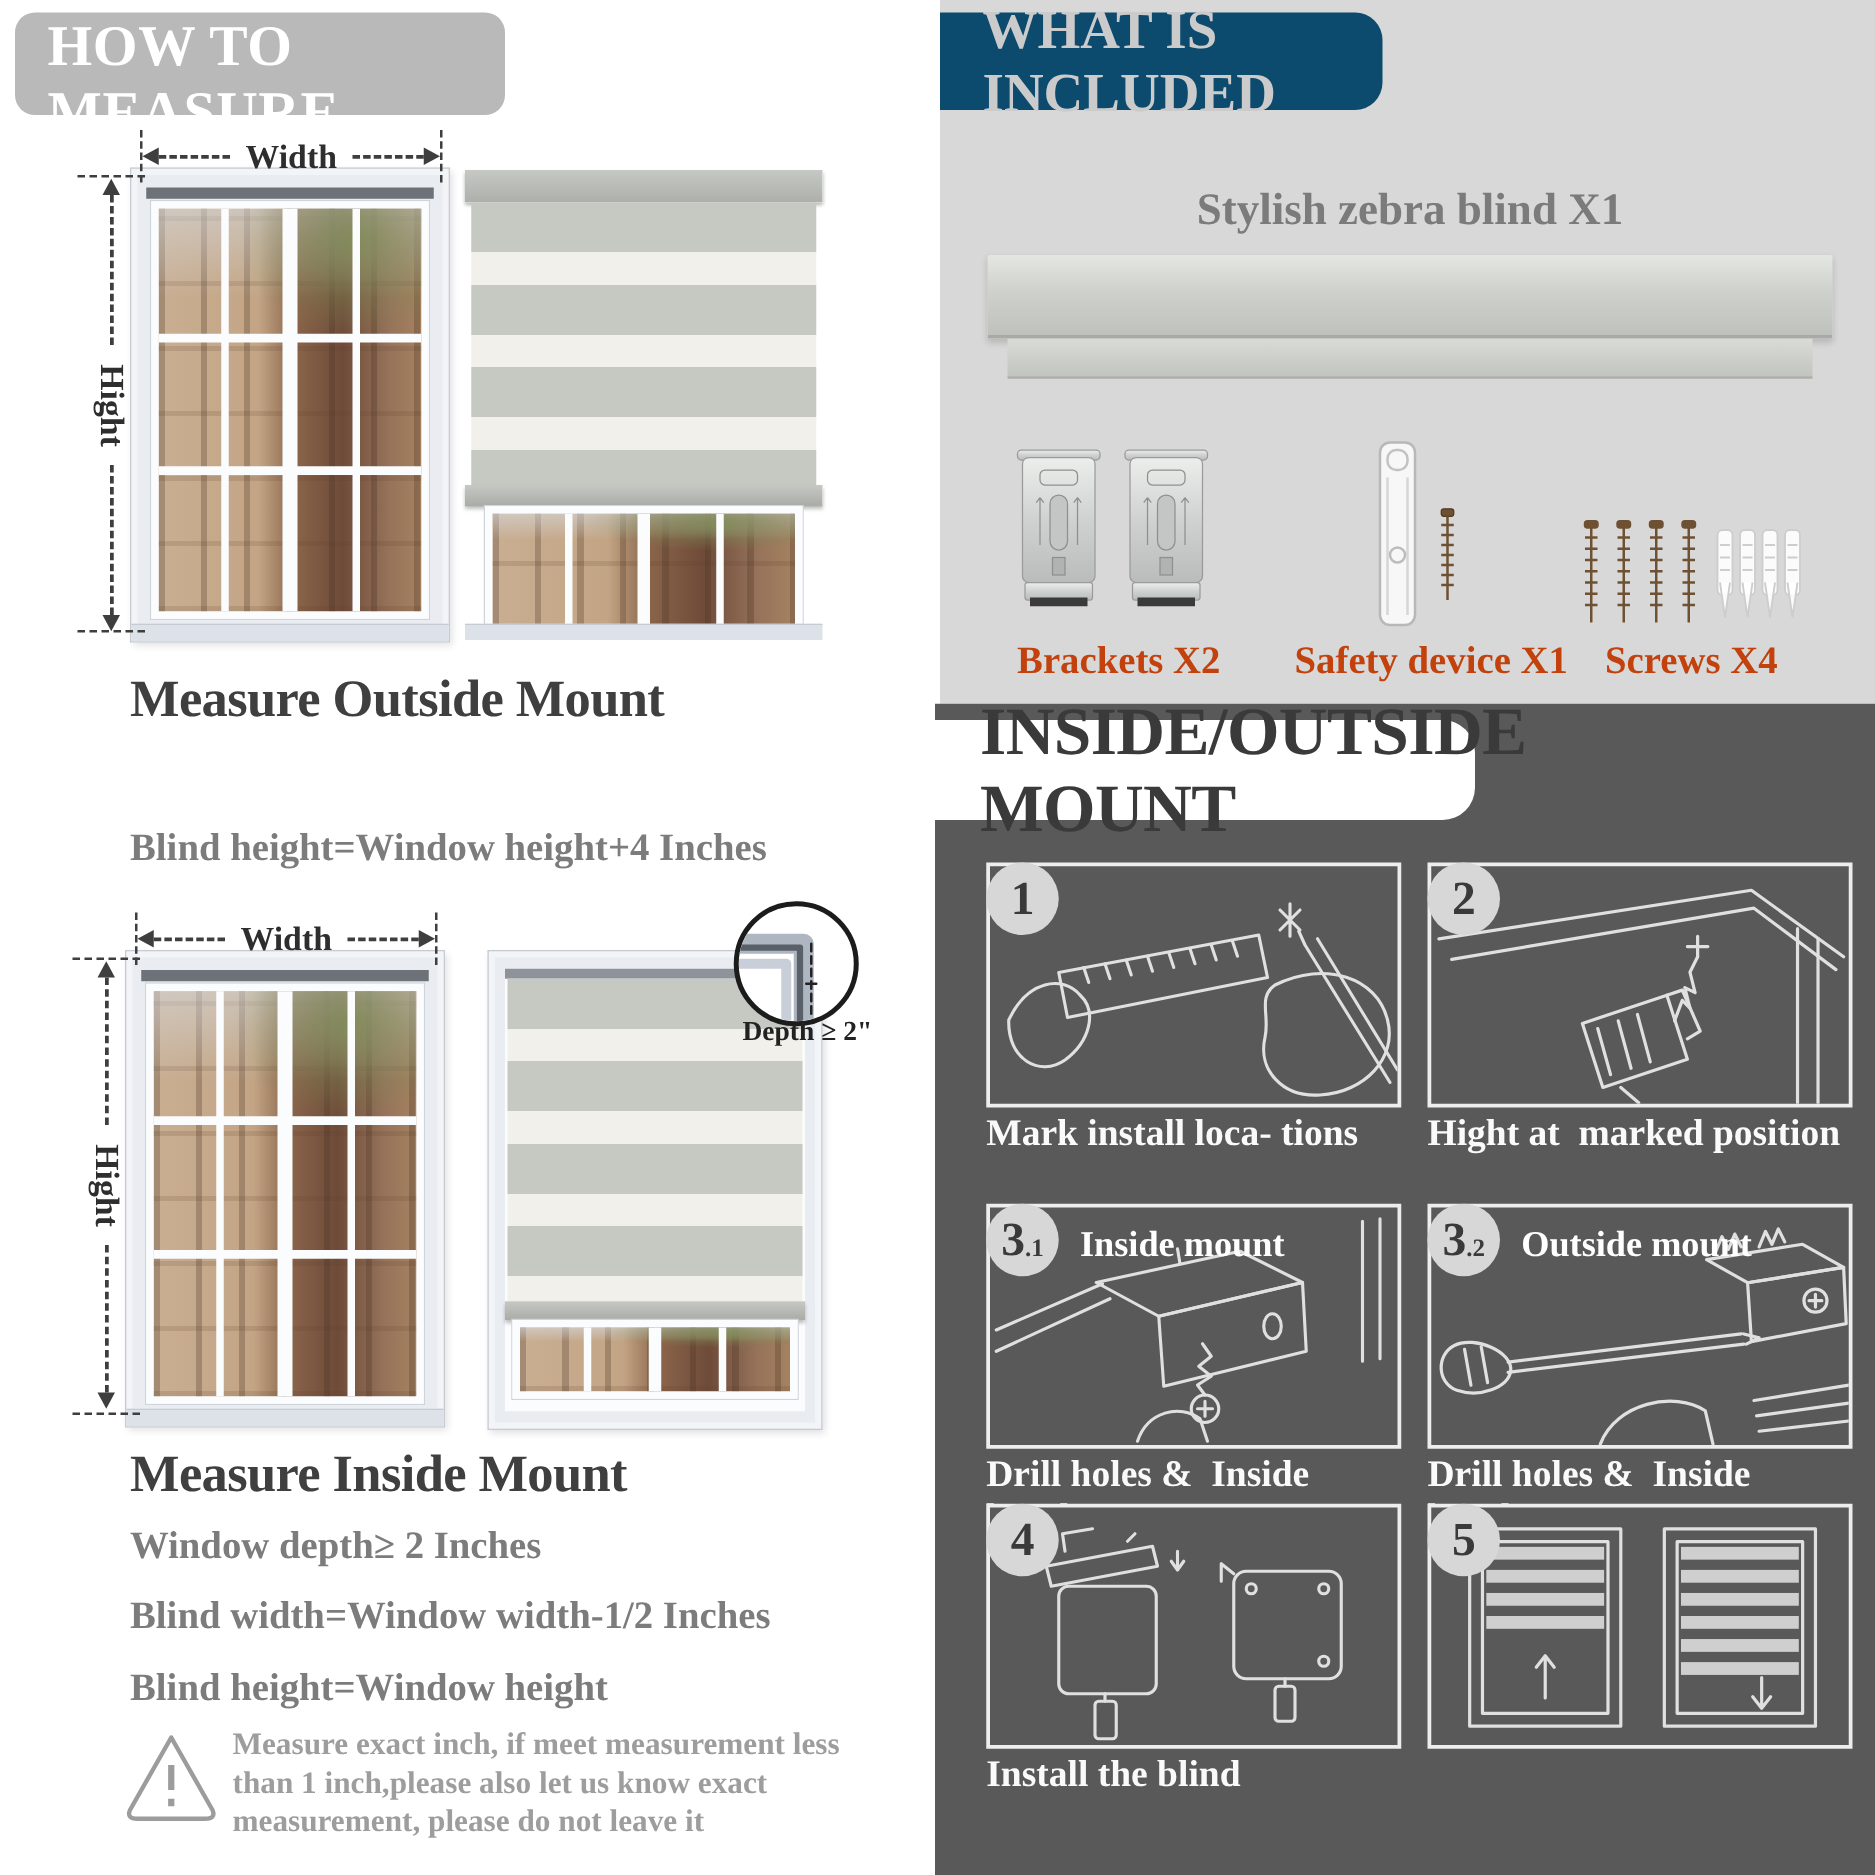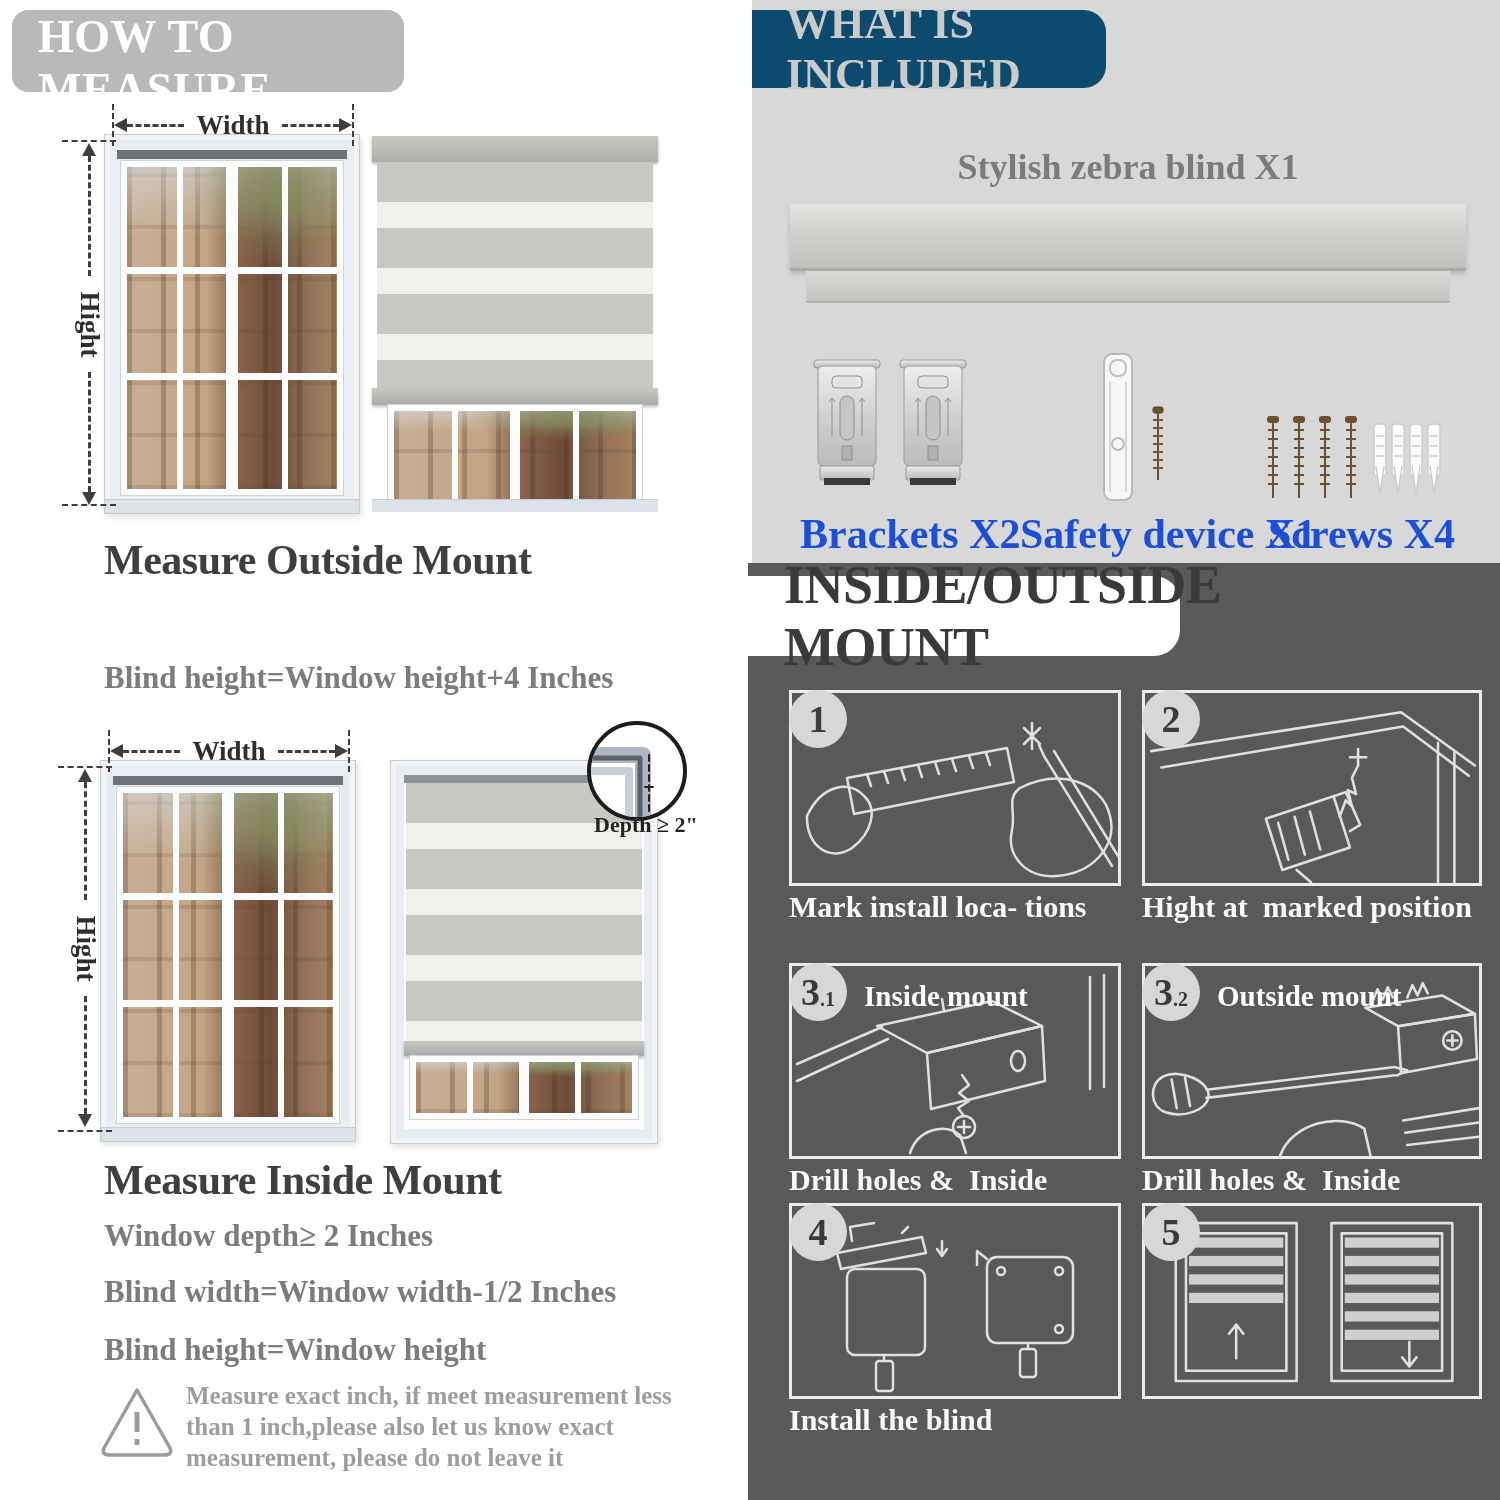--- a/index.html
+++ b/index.html
@@ -64,21 +64,21 @@
   .warn-text{font-size:25px;line-height:31px;font-weight:600;color:#9d9d9d;}
 
   
   .depth-circle{width:92px;height:92px;border-radius:50%;border:4px solid #1c1c1c;background:#fff;overflow:hidden;z-index:6;}
   .depth-label{font-size:22px;font-weight:700;color:#222;white-space:nowrap;z-index:6;}
 
   
   .blind-title{font-size:36px;font-weight:700;color:#7b7b7b;text-align:center;}
   .bar-main{background:linear-gradient(180deg,#e4e6e2 0%,#cfd1cd 45%,#bfc1bd 100%);border-bottom:3px solid #a8aaa6;border-radius:2px;box-shadow:0 3px 5px rgba(0,0,0,.15);}
   .bar-lower{background:linear-gradient(180deg,#d9dbd7,#c2c4c0);border-bottom:2px solid #adafab;}
-  .item-label{font-size:42px;font-weight:700;color:#1d4ed8;text-align:center;white-space:nowrap;}
+  .item-label{font-size:31px;font-weight:700;color:#c2410c;text-align:center;white-space:nowrap;}
 
   
   .step{position:absolute;}
   .panel{height:190px;border:3px solid #ededed;position:relative;background:#595959;box-sizing:content-box;}
   .badge{position:absolute;left:-3px;top:-3px;width:58px;height:58px;border-radius:50%;background:#d7d7d7;
     display:flex;align-items:center;justify-content:center;z-index:2;}
   .badge .num{font-size:38px;font-weight:700;color:#3a3a3a;}
   .badge .sub{font-size:20px;font-weight:700;color:#3a3a3a;margin-top:14px;}
   .ptitle{position:absolute;left:72px;top:14px;color:#fff;font-weight:700;font-size:29px;z-index:2;white-space:nowrap;}
   .caption{margin-top:4px;color:#fafafa;font-weight:700;font-size:30px;white-space:pre-wrap;}

